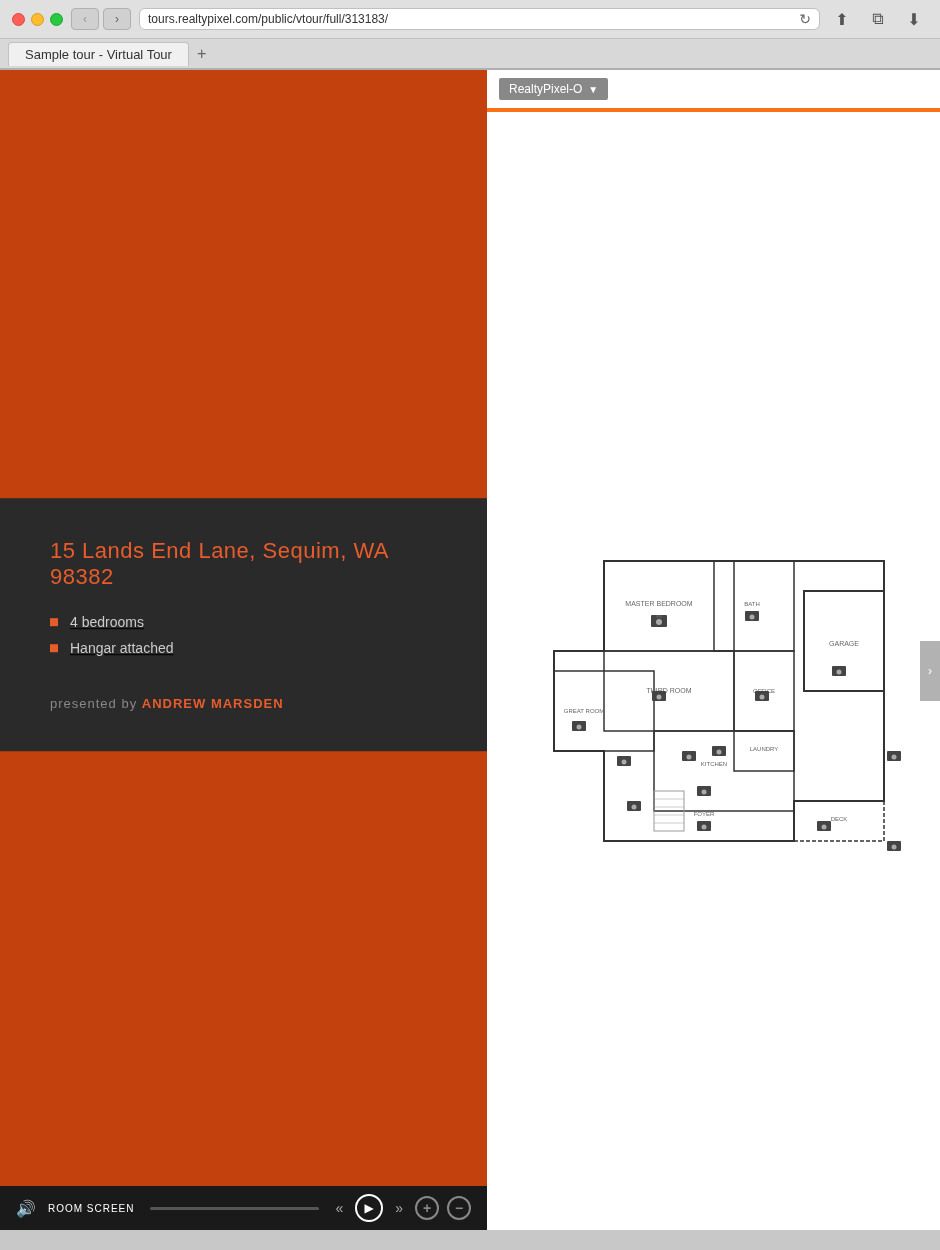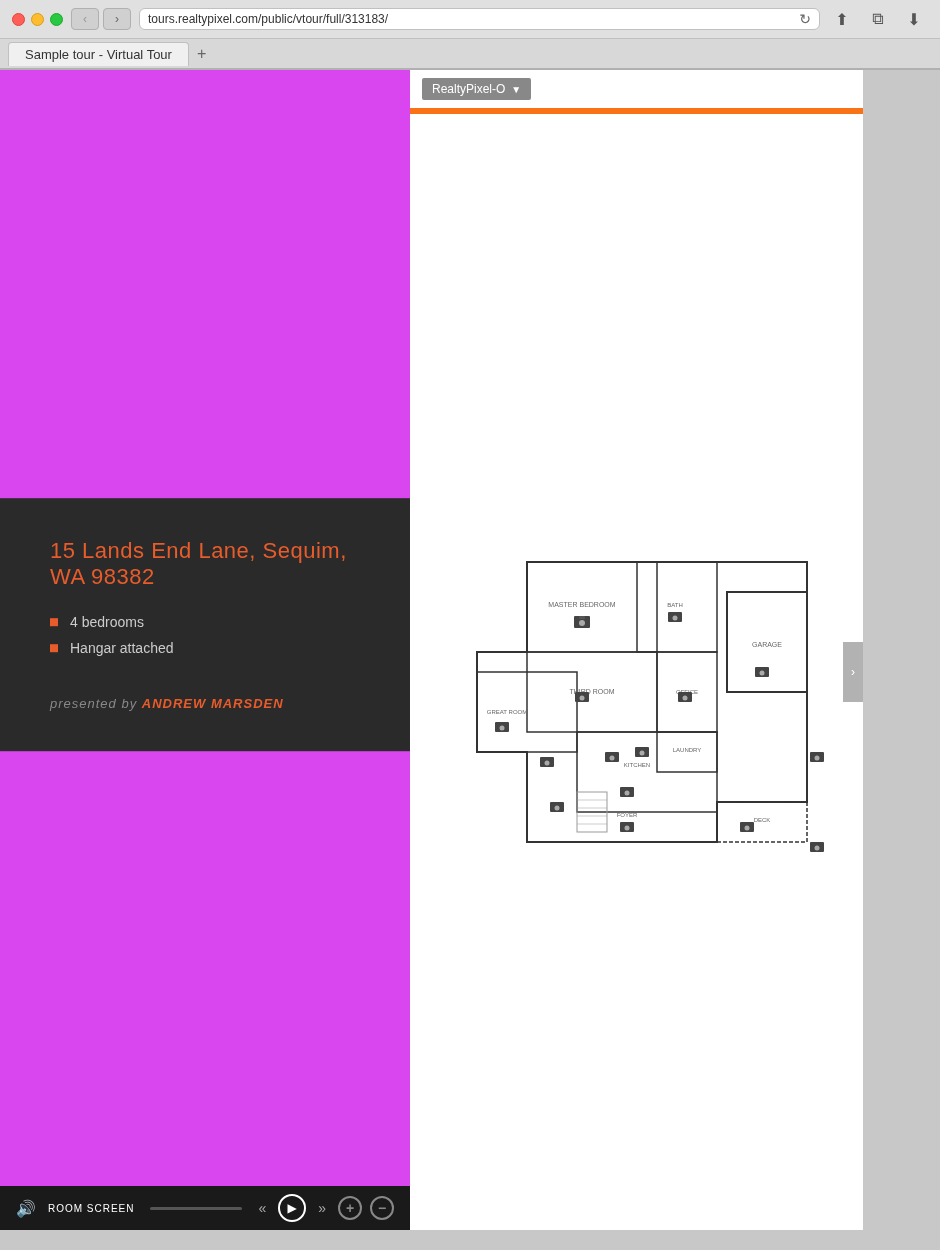--- a/index.html
+++ b/index.html
@@ -126,22 +126,22 @@
 
     
     .main-content {
       display: flex;
       width: 940px;
       height: calc(1250px - 60px - 30px); 
     }
 
     
     .left-panel {
-      width: 410px;
-      background: #d946ef;
+      width: 487px;
+      background: #c2410c;
       position: relative;
       display: flex;
       flex-direction: column;
     }
 
     .property-info-box {
       position: absolute;
       top: 50%;
       left: 0;
       right: 0;
@@ -154,20 +154,21 @@
       color: #e85c2c;
       font-size: 22px;
       font-weight: 300;
       margin-bottom: 24px;
       letter-spacing: 0.5px;
     }
 
     .property-features {
       list-style: none;
       margin-bottom: 40px;
+      text-decoration: underline;
     }
 
     .property-feature {
       display: flex;
       align-items: center;
       gap: 12px;
       color: #ccc;
       font-size: 14px;
       font-weight: 300;
       margin-bottom: 10px;
@@ -178,21 +179,20 @@
       height: 8px;
       background: #e85c2c;
       flex-shrink: 0;
     }
 
     .presenter-line {
       color: #888;
       font-size: 13px;
       font-weight: 300;
       letter-spacing: 1px;
-      font-style: italic;
     }
     .presenter-name {
       color: #e85c2c;
       font-size: 13px;
       font-weight: 600;
       letter-spacing: 1px;
     }
 
     
     .bottom-controls {
@@ -284,21 +284,21 @@
       background: white;
       position: relative;
       display: flex;
       flex-direction: column;
     }
 
     .floor-plan-header {
       display: flex;
       align-items: center;
       padding: 8px 12px;
-      border-bottom: 6px solid #f97316;
+      border-bottom: 4px solid #f97316;
       background: white;
       z-index: 10;
     }
 
     .floor-plan-dropdown {
       display: flex;
       align-items: center;
       gap: 6px;
       background: #888;
       color: white;

